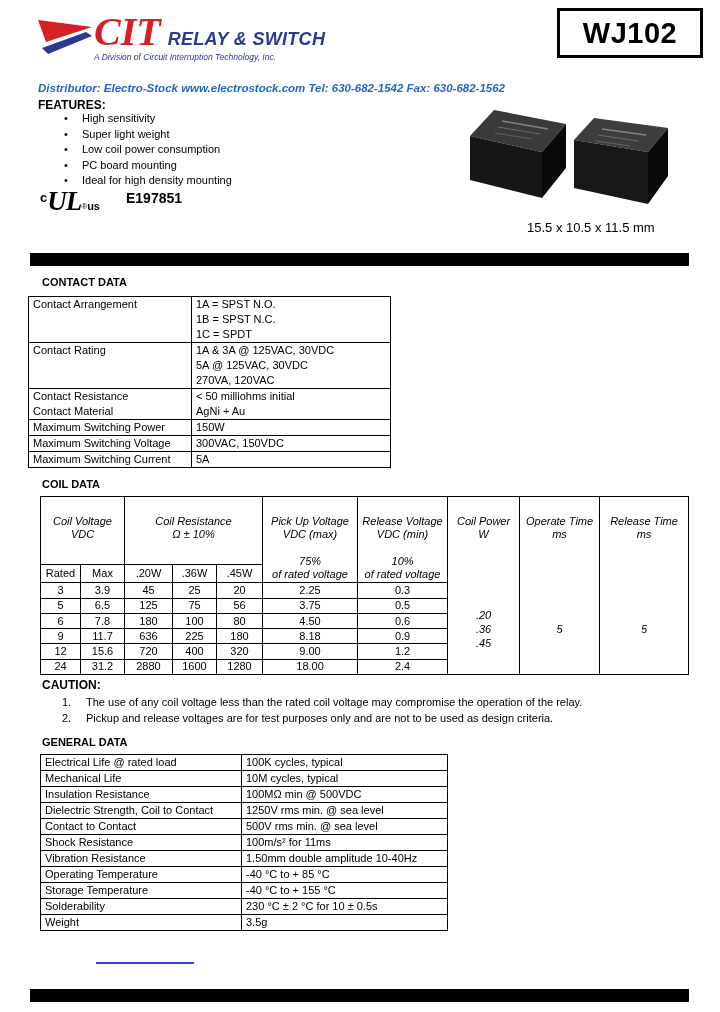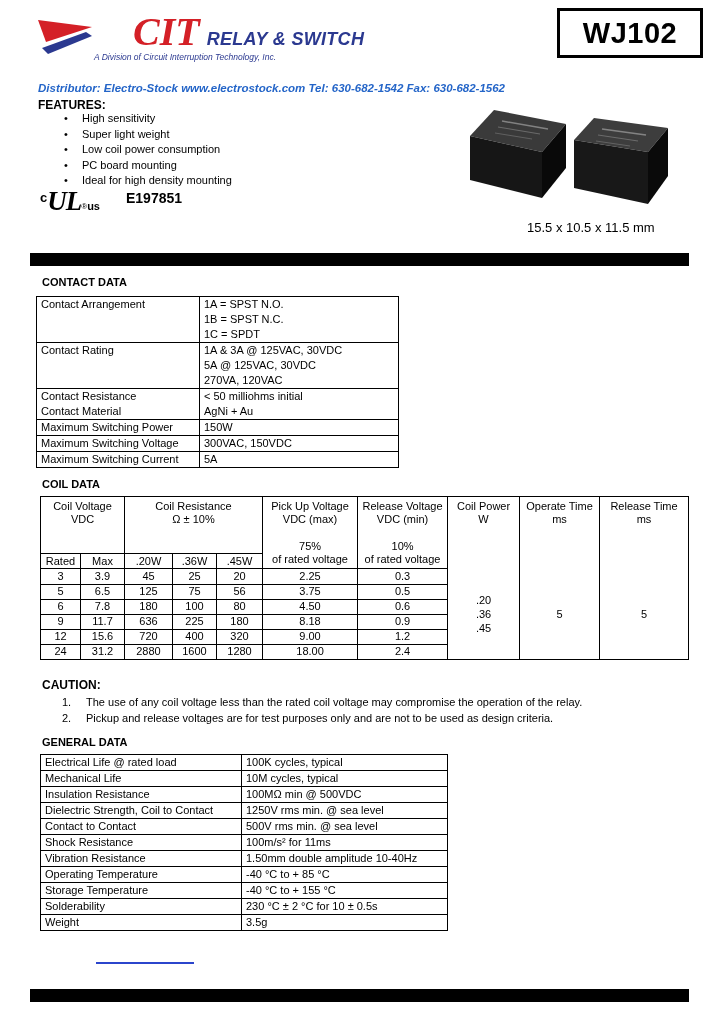--- a/index.html
+++ b/index.html
@@ -5,21 +5,21 @@
   *{margin:0;padding:0;box-sizing:border-box;}
   html,body{background:#fff;}
   .page{position:relative;width:720px;height:1012px;background:#fff;font-family:"Liberation Sans",sans-serif;color:#000;overflow:hidden;}
   .abs{position:absolute;}
 
   
   .logo{left:36px;top:14px;display:flex;align-items:flex-start;}
   .logo-flag{margin-top:6px;}
   .logo-body{margin-left:2px;}
   .logo-line1{display:flex;align-items:baseline;}
-  .logo-cit{font-family:"Liberation Serif",serif;font-style:italic;font-weight:bold;font-size:40px;line-height:36px;color:#d42027;margin-left:39px;}
+  .logo-cit{font-family:"Liberation Serif",serif;font-style:italic;font-weight:bold;font-size:40px;line-height:36px;color:#d42027;}
   .logo-suffix{font-size:18px;font-weight:bold;font-style:italic;color:#2b3990;margin-left:7px;letter-spacing:.3px;}
   .logo-tagline{font-size:8.5px;font-style:italic;color:#2b3990;margin-top:2px;}
 
   .model-box{left:557px;top:8px;width:146px;height:50px;border:3px solid #000;display:flex;align-items:center;justify-content:center;font-size:29px;font-weight:bold;letter-spacing:.5px;}
   .distributor{left:38px;top:82px;font-size:11.5px;font-weight:bold;font-style:italic;color:#2465c8;}
   .features-heading{left:38px;top:98px;font-size:12px;font-weight:bold;}
   .features{left:64px;top:112px;}
   .feat{display:flex;align-items:flex-start;height:15.5px;font-size:11px;}
   .bullet{width:18px;font-size:11px;}
 
@@ -37,21 +37,21 @@
 
   .bar{left:30px;width:659px;height:13px;background:#000;}
   .section-heading{font-size:11px;font-weight:bold;}
 
   .kv-table{border-collapse:collapse;table-layout:fixed;background:#fff;}
   .kv-table td{border:1px solid #000;font-size:11px;line-height:15px;padding:0 4px;vertical-align:top;}
 
   .coil-table{border-collapse:collapse;table-layout:fixed;font-size:11px;}
   .coil-table td{border:1px solid #000;text-align:center;vertical-align:middle;line-height:13px;padding:0;}
   .coil-table .h1{height:57px;}
-  .coil-table .h1 td.hc{vertical-align:top;padding-top:3px;}
+  .coil-table .h1 td.hc{vertical-align:top;padding-top:18px;font-style:italic;}
   .coil-table .h2{height:15px;}
   .coil-table .d{height:15px;}
   .vt{vertical-align:top;}
   .vspread{display:flex;flex-direction:column;justify-content:space-between;height:66px;align-items:center;}
   .fc-hdr{height:54px;}
   .fc-vals{height:90px;margin-top:15px;display:flex;flex-direction:column;justify-content:center;line-height:14px;}
 
   .caution-heading{left:42px;top:678px;font-size:12px;font-weight:bold;}
   .caution{left:62px;top:694px;width:632px;}
   .caution-item{display:flex;font-size:11px;line-height:16px;}
@@ -132,21 +132,21 @@
     <polygon points="76,36 96,12 96,60 76,88" fill="#0a0a0a"></polygon>
     <line x1="30" y1="13" x2="74" y2="19" stroke="#bdbdbd" stroke-width="1.5" opacity="0.55"></line>
     <line x1="26" y1="19" x2="66" y2="25" stroke="#9a9a9a" stroke-width="1" opacity="0.5"></line>
     <line x1="24" y1="25" x2="58" y2="30" stroke="#9a9a9a" stroke-width="1" opacity="0.4"></line>
   </svg>
   <div class="abs dimensions">15.5 x 10.5 x 11.5 mm</div>
 
   <div class="abs bar" style="top:253px;"></div>
 
   <div class="abs section-heading" style="left:42px;top:276px;">CONTACT DATA</div>
-  <table class="abs kv-table" style="left:36px;top:296px;width:362px;">
+  <table class="abs kv-table" style="left:28px;top:296px;width:362px;">
     <colgroup>
         <col style="width:163px">
         <col style="width:199px">
       </colgroup>
     <tbody>
       <tr>
         <td>Contact Arrangement</td>
         <td>
           <div>1A = SPST N.O.</div>
           <div>1B = SPST N.C.</div>

